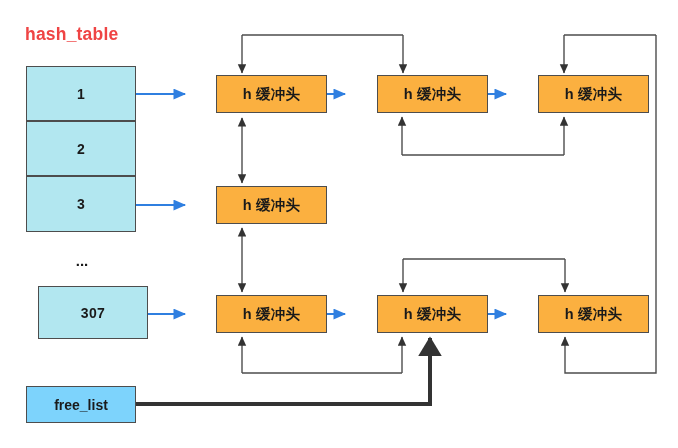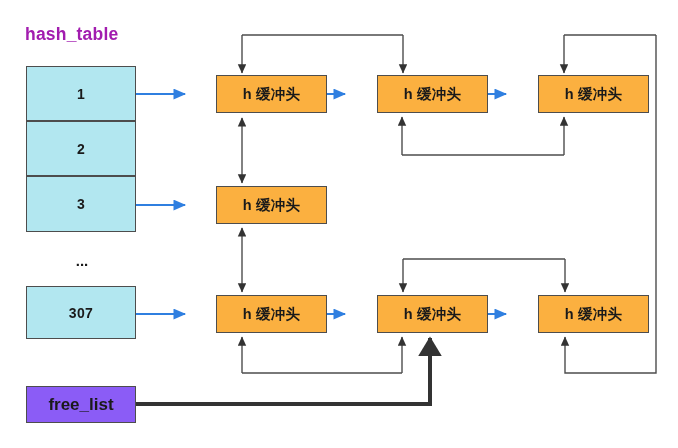--- a/index.html
+++ b/index.html
@@ -40,30 +40,30 @@
     font-size: 14px;
     letter-spacing: 0.3px;
   }
   .buf {
     background: #fbb040;
     font-size: 14.5px;
     letter-spacing: 0.2px;
     margin-left: 28px;
   }
   .freelist {
-    background: #8b5cf6;
-    font-size: 17px;
+    background: #7dd3fc;
+    font-size: 14px;
   }
   #title {
     position: absolute;
     left: 25px;
     top: 24px;
     font-size: 17.5px;
     font-weight: bold;
-    color: #a21caf;
+    color: #ef4444;
     letter-spacing: 0.2px;
     z-index: 4;
   }
   #ellipsis {
     position: absolute;
     left: 62px;
     top: 252px;
     width: 40px;
     text-align: center;
     font-size: 15px;
@@ -148,21 +148,21 @@
   </div>
   <div class="node hash-cell" style="left:26px; top:121px; width:110px; height:55px;">
     <span>2</span>
   </div>
   <div class="node hash-cell" style="left:26px; top:176px; width:110px; height:56px;">
     <span>3</span>
   </div>
 
   <div id="ellipsis">...</div>
 
-  <div class="node hash-cell" style="left:26px; top:286px; width:110px; height:53px;">
+  <div class="node hash-cell" style="left:38px; top:286px; width:110px; height:53px;">
     <span>307</span>
   </div>
 
   <div class="node freelist" style="left:26px; top:386px; width:110px; height:37px;">
     <span>free_list</span>
   </div>
 
   <div class="node buf" style="left:188px; top:75px; width:111px; height:38px;">
     <span>h 缓冲头</span>
   </div>

